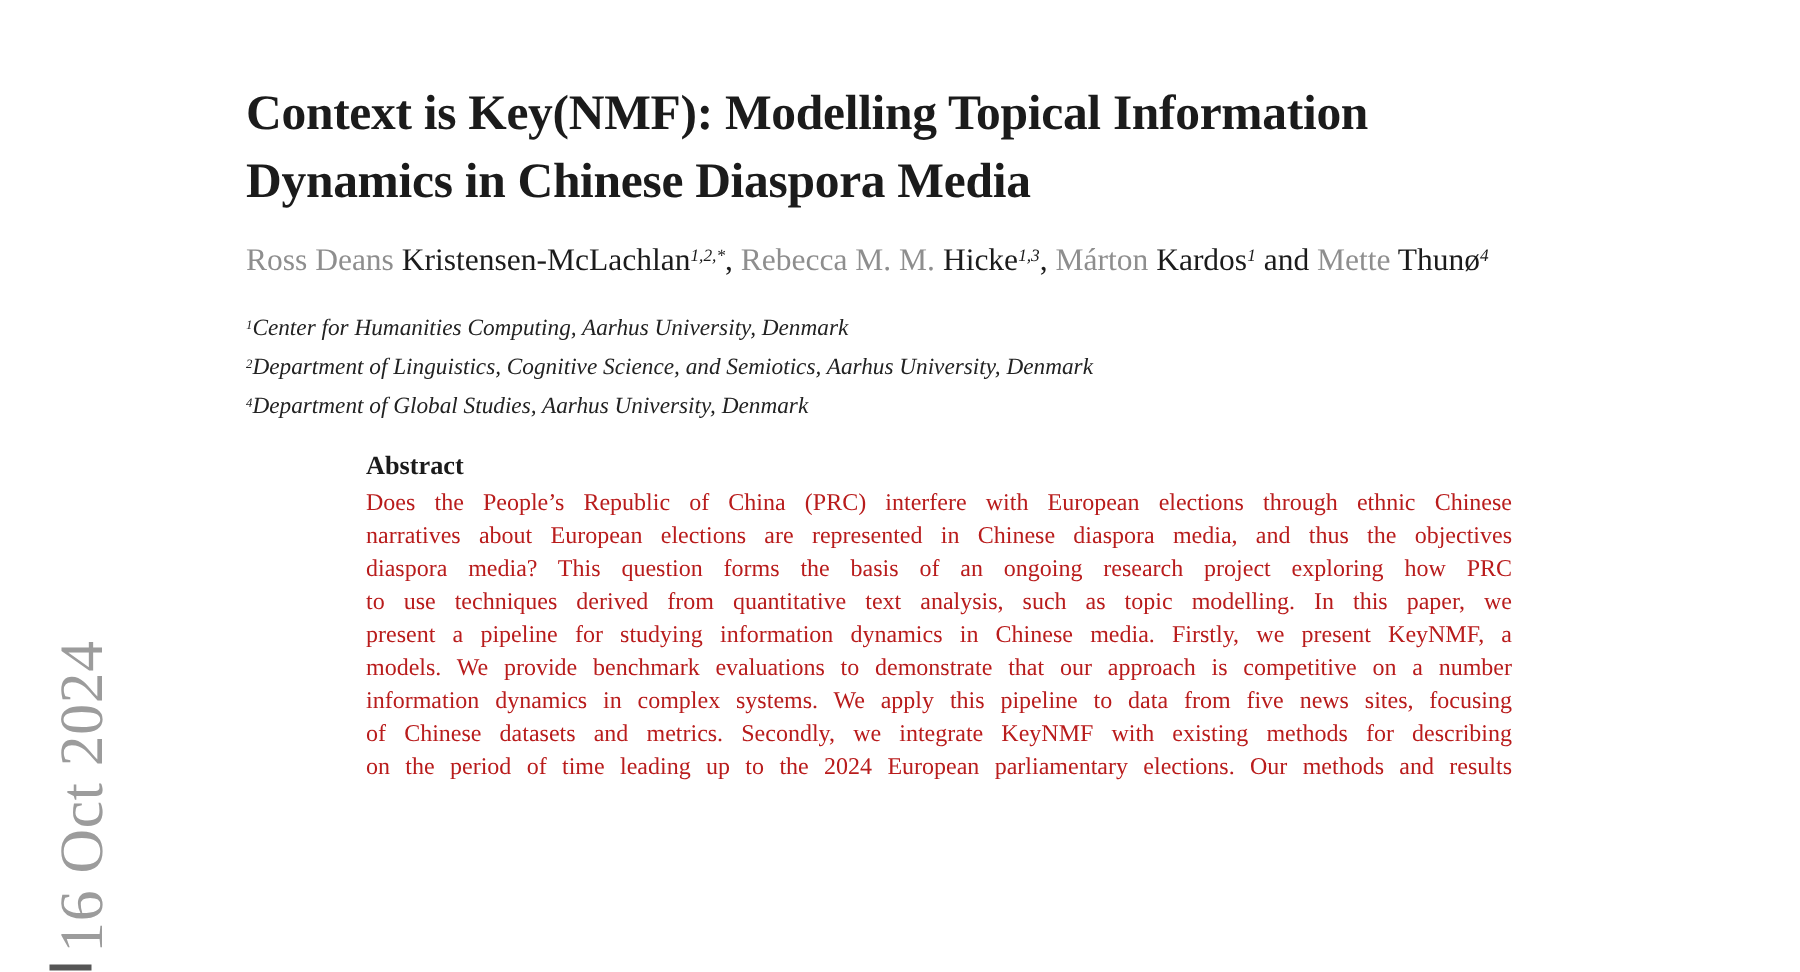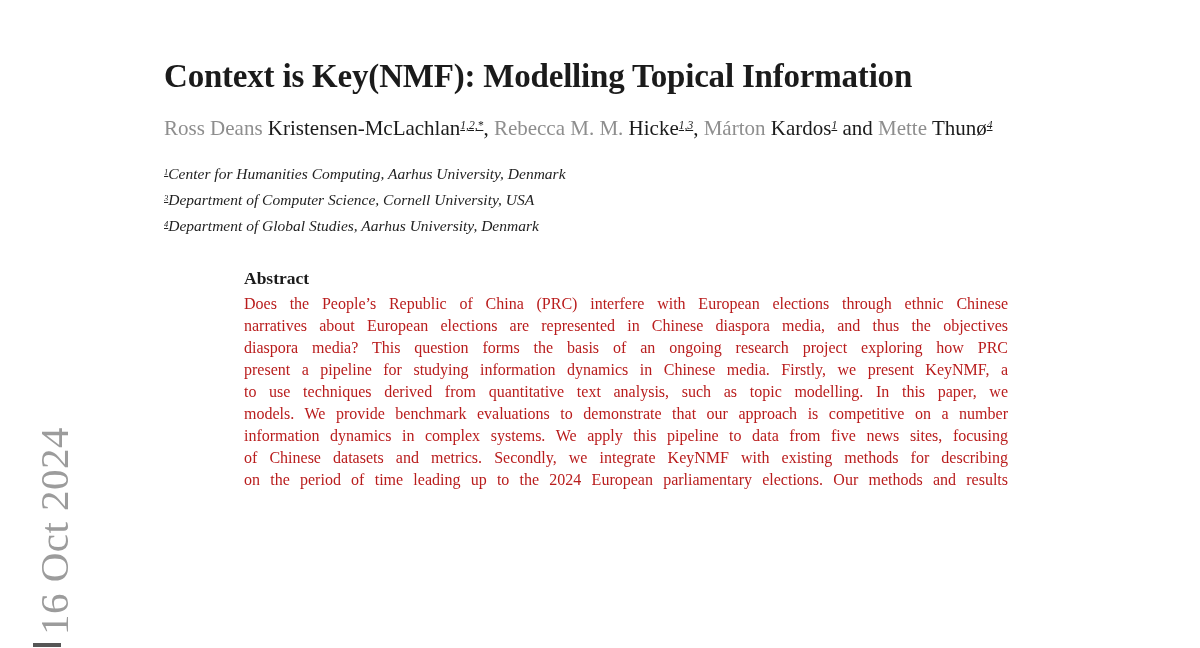--- a/index.html
+++ b/index.html
@@ -35,31 +35,30 @@
   }
   .authors .given { color: var(--muted_name, #8e8e8e); text-align: right; }
   .authors .surname { color: var(--text, #1b1b1b); }
   .authors sup, .affil sup {
     font-style: italic;
     font-size: 0.55em;
     line-height: 0;
     position: relative;
     top: -0.5em;
     vertical-align: baseline;
-    text-decoration: underline;
   }
   .affiliations {
     margin-top: 17px;
     font-style: italic;
     font-size: 15.5px;
     line-height: 26px;
     color: #222222;
   }
   .abstract {
-    margin-top: 29px;
+    margin-top: 16px;
     margin-left: 80px;
     width: 764px;
   }
   .abstract h2 {
     margin: 0 0 4px 0;
     font-size: 17.5px;
     font-weight: 700;
     color: var(--text, #1b1b1b);
   }
   .abstract-body {
@@ -98,38 +97,39 @@
 <div class="page">
 
   <div class="arxiv-watermark">
     <span>16 Oct 2024</span>
   </div>
   <div class="watermark-stub"></div>
 
   <main class="content">
     <h1 class="title">
       <span class="title-line">Context is Key(NMF): Modelling Topical Information</span>
+      <span class="title-line">Dynamics in Chinese Diaspora Media</span>
     </h1>
 
     <p class="authors" id="authors"><span class="given">Ross Deans </span><span class="surname">Kristensen-McLachlan</span><sup>1,2,*</sup><span class="sep">,  </span><span class="given">Rebecca M. M. </span><span class="surname">Hicke</span><sup>1,3</sup><span class="sep">,  </span><span class="given">Márton </span><span class="surname">Kardos</span><sup>1</sup><span class="sep"> and </span><span class="given">Mette </span><span class="surname">Thunø</span><sup>4</sup></p>
 
     <div class="affiliations" id="affiliations">
         <div class="affil"><sup>1</sup><span>Center for Humanities Computing, Aarhus University, Denmark</span></div>
-        <div class="affil"><sup>3</sup><span>Department of Computer Science, Cornell University, USA</span></div>
+        <div class="affil"><sup>2</sup><span>Department of Linguistics, Cognitive Science, and Semiotics, Aarhus University, Denmark</span></div>
         <div class="affil"><sup>4</sup><span>Department of Global Studies, Aarhus University, Denmark</span></div>
       </div>
 
     <section class="abstract">
       <h2>Abstract</h2>
       <div class="abstract-body" id="abstract-body">
           <div class="abs-line">Does the People’s Republic of China (PRC) interfere with European elections through ethnic Chinese</div>
           <div class="abs-line">narratives about European elections are represented in Chinese diaspora media, and thus the objectives</div>
           <div class="abs-line">diaspora media? This question forms the basis of an ongoing research project exploring how PRC</div>
+          <div class="abs-line">to use techniques derived from quantitative text analysis, such as topic modelling. In this paper, we</div>
           <div class="abs-line">present a pipeline for studying information dynamics in Chinese media. Firstly, we present KeyNMF, a</div>
-          <div class="abs-line">to use techniques derived from quantitative text analysis, such as topic modelling. In this paper, we</div>
           <div class="abs-line">models. We provide benchmark evaluations to demonstrate that our approach is competitive on a number</div>
           <div class="abs-line">information dynamics in complex systems. We apply this pipeline to data from five news sites, focusing</div>
           <div class="abs-line">of Chinese datasets and metrics. Secondly, we integrate KeyNMF with existing methods for describing</div>
           <div class="abs-line">on the period of time leading up to the 2024 European parliamentary elections. Our methods and results</div>
         </div>
     </section>
   </main>
 
 </div>
 

